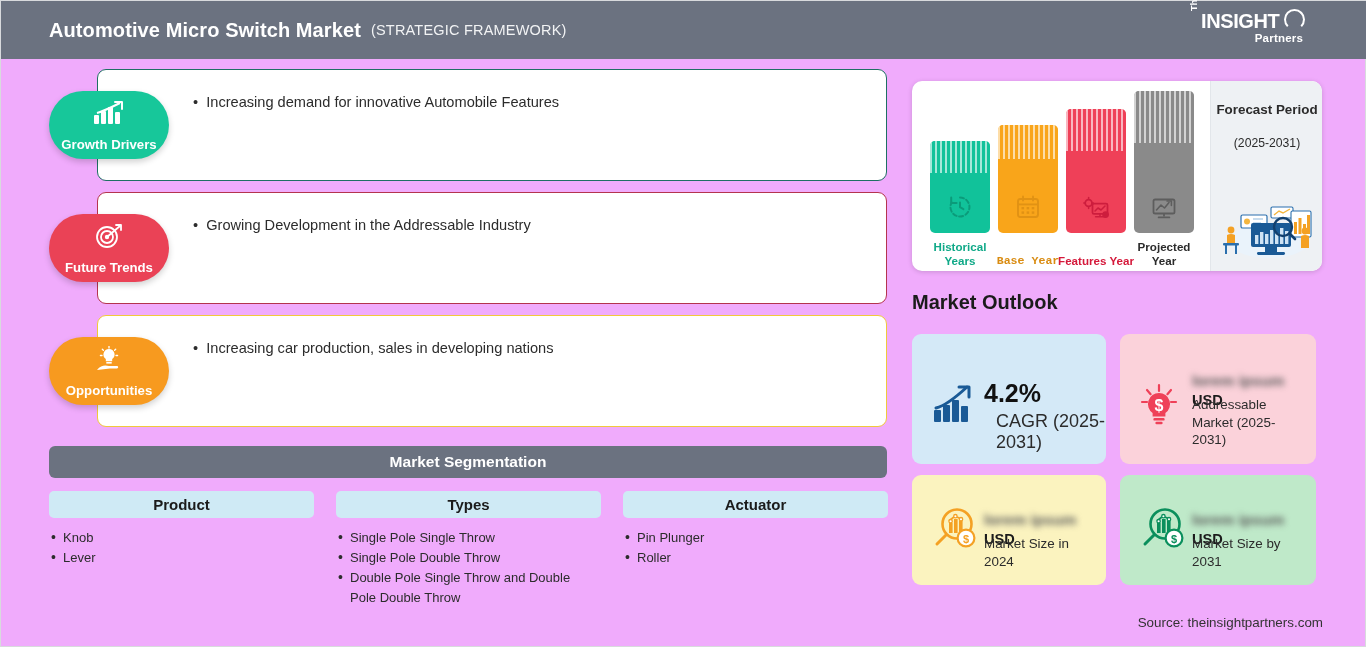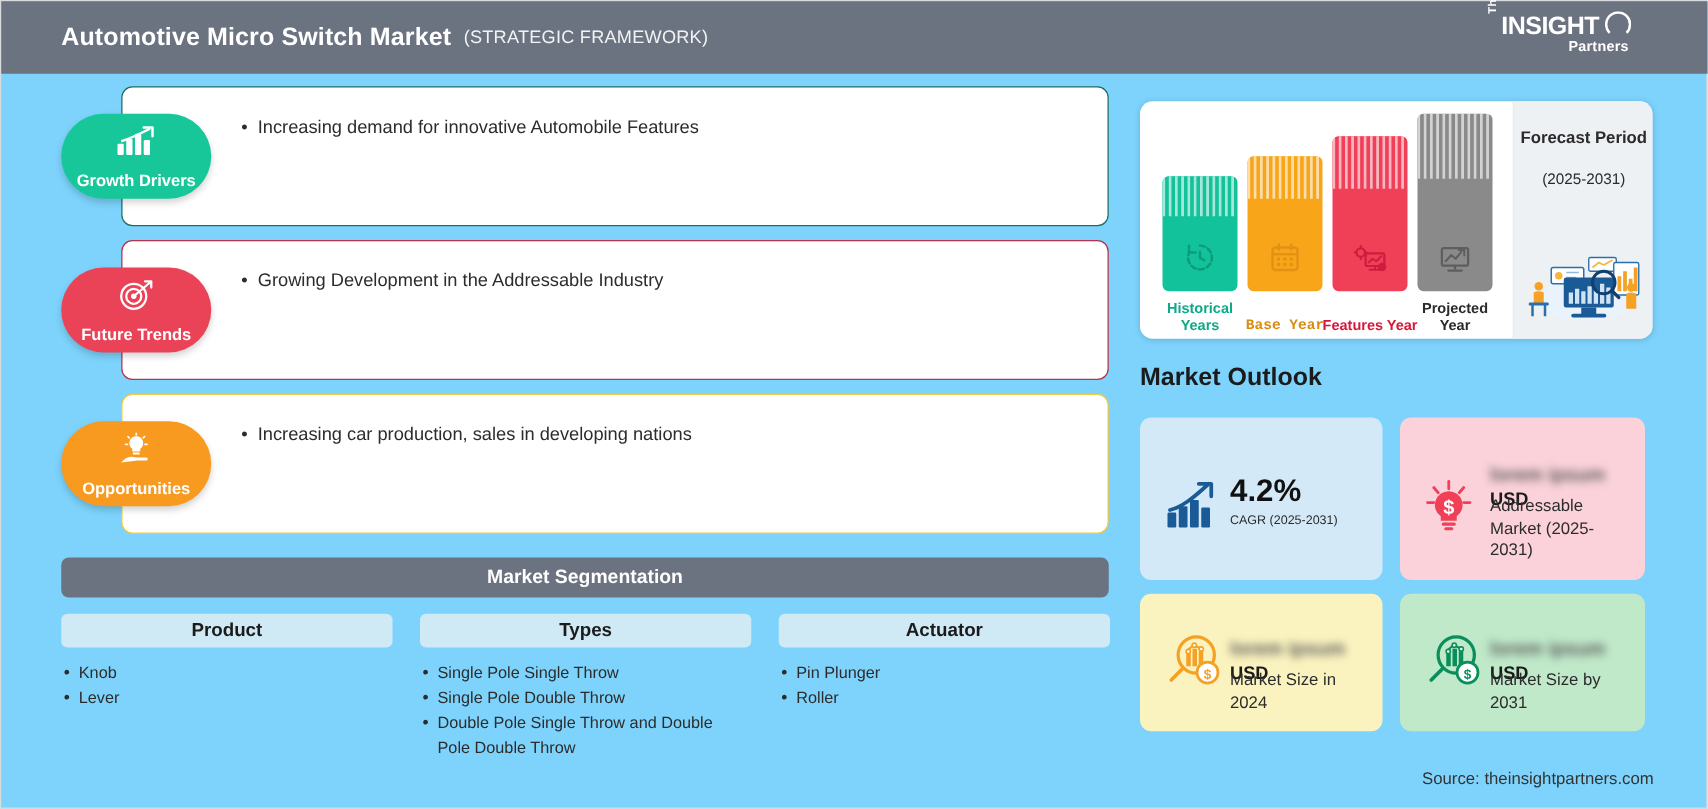--- a/index.html
+++ b/index.html
@@ -5,21 +5,21 @@
   * { box-sizing: border-box; margin: 0; padding: 0; }
   html, body {
     width: 1366px; height: 647px;
     font-family: "Liberation Sans", sans-serif;
     background: #ffffff;
     overflow: hidden;
   }
   .page {
     position: relative;
     width: 1366px; height: 647px;
-    background: #7dd3fc;
+    background: #f0abfc;
     border: 1px solid #d8dadd;
   }
 
   
   .header {
     position: absolute; left: 0; top: 0;
     width: 1366px; height: 58px;
     background: #6b7280;
     display: flex; align-items: center;
   }
@@ -219,21 +219,21 @@
   .ocard-cap {
     position: absolute;
     font-size: 13.4px; color: #2c2c2c; line-height: 17.5px;
   }
   .ocard-big {
     position: absolute;
     font-size: 25px; font-weight: bold; color: #111111;
   }
   .ocard-big-sub {
     position: absolute;
-    font-size: 10px; color: #2c2c2c;
+    font-size: 18px; color: #2c2c2c; margin-left: 12px;
   }
   .c-blue  { background: #d4e9f7; }
   .c-pink  { background: #fbd2da; }
   .c-yellow{ background: #fbf3bf; }
   .c-green { background: #bfe9c9; }
 
   .source {
     position: absolute; right: 44px; top: 556px;
     font-size: 13.4px; color: #333333;
   }

